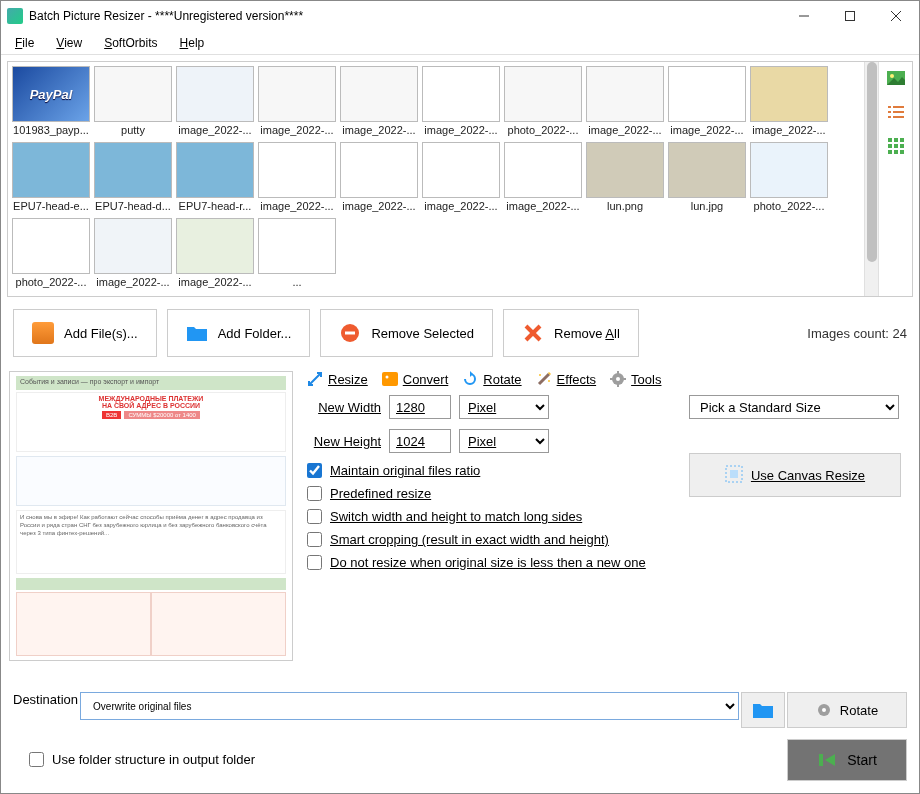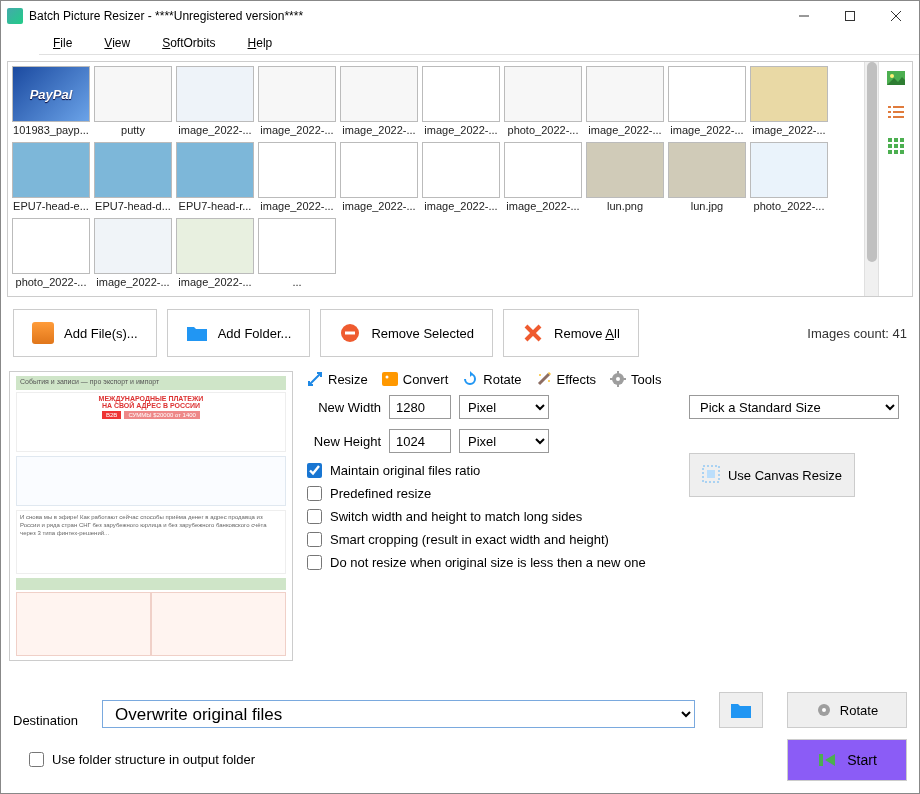--- a/index.html
+++ b/index.html
@@ -2,61 +2,61 @@
 <html><head>
 <meta charset="utf-8">
 <style>
 * { box-sizing: border-box; margin: 0; padding: 0; font-family: "Segoe UI", Tahoma, sans-serif; }
 body { background: #f0f0f0; width: 920px; height: 794px; overflow: hidden; }
 .window { width: 920px; height: 794px; background: #fff; display: flex; flex-direction: column; border: 1px solid #888; }
 .titlebar { height: 30px; display: flex; align-items: center; padding: 0 0 0 6px; background: #fff; }
 .titlebar .app-icon { width: 16px; height: 16px; background: linear-gradient(135deg,#4aa,#2c8); margin-right: 6px; border-radius:2px; }
 .titlebar .title { font-size: 12px; color: #000; flex: 1; }
 .win-btn { width: 46px; height: 30px; display: flex; align-items: center; justify-content: center; font-size: 12px; color:#333; }
-.menubar { height: 24px; display: flex; align-items: center; padding: 0 6px; gap: 16px; border-bottom:1px solid #e0e0e0;margin-left:38px; }
+.menubar { height: 24px; display: flex; align-items: center; padding: 0 6px; gap: 6px; border-bottom:1px solid #e0e0e0; }
 .menubar span { font-size: 12px; padding: 2px 8px; cursor: default; }
 .menubar span u { text-decoration: underline; }
 .gallery-area { display:flex; height:236px; border:1px solid #ccc; margin:6px; }
 .gallery { flex:1; overflow:auto; padding:4px; display:flex; flex-wrap:wrap; align-content:flex-start; gap:4px; position:relative; }
 .thumb-cell { width:78px; height:72px; display:flex; flex-direction:column; align-items:flex-end; }
 .thumb-img { width:78px; height:56px; background:#ddd; border:1px solid #bbb; position:relative; overflow:hidden; }
 .thumb-label { font-size:11px; color:#222; width:78px; text-align:center; white-space:nowrap; overflow:hidden; text-overflow:ellipsis; margin-top:2px; }
 .side-icons { width:34px; border-left:1px solid #e0e0e0; display:flex; flex-direction:column; align-items:center; padding-top:6px; gap:14px; }
 .side-icons div { width:20px; height:20px; display:flex; align-items:center; justify-content:center; }
 .scrollbar-track { width:14px; background:#f0f0f0; border-left:1px solid #e0e0e0; position:relative; }
 .scrollbar-thumb { position:absolute; top:0; left:2px; width:10px; height:200px; background:#c0c0c0; border-radius:5px; }
 .action-bar { display:flex; align-items:center; gap:10px; padding:6px 12px; }
 .action-btn { display:flex; align-items:center; gap:10px; border:1px solid #ccc; background:#fff; height:48px; padding:0 18px; font-size:13px; }
 .ab-icon { width:22px; height:22px; border-radius:3px; display:flex; align-items:center; justify-content:center; }
 .count-label { margin-left:auto; font-size:13px; color:#333; }
-.mid { display:flex; flex:1; min-height:0; }
+.mid { display:flex; flex:1; min-height:0;text-decoration:underline; }
 .preview { width:300px; padding:8px; }
 .preview-img { width:100%; height:290px; border:1px solid #ccc; background:#fafafa; position:relative; overflow:hidden; }
 .tabs-panel { flex:1; padding:4px 10px 4px 0; display:flex; flex-direction:column; }
 .tabs { display:flex; gap:14px; align-items:center; padding:4px 0 8px 6px; }
 .tab { display:flex; align-items:center; gap:5px; font-size:13px; cursor:default; }
 .tab-icon { width:16px; height:16px; display:flex; align-items:center; justify-content:center; }
 .form-area { display:flex; gap:10px; }
 .form-left { flex:1; }
 .form-right { width:220px; }
 .form-row { display:flex; align-items:center; gap:8px; margin-bottom:10px; }
 .form-row label.fld { width:80px; text-align:right; font-size:13px; }
 .input-num { width:62px; height:24px; border:1px solid #999; padding:2px 6px; font-size:13px; }
 .select-unit { width:90px; height:24px; border:1px solid #999; font-size:13px; padding:1px 4px; background:#fff; }
 .wide-select { width:210px; height:24px; border:1px solid #999; font-size:13px; background:#fff; padding:2px 6px; }
-.canvas-btn { width:166px; height:44px; border:1px solid #ccc; display:flex; align-items:center; justify-content:center; gap:8px; font-size:13px; margin-top:34px; }
+.canvas-btn { width:212px; height:44px; border:1px solid #ccc; display:flex; align-items:center; justify-content:center; gap:8px; font-size:13px; margin-top:34px; }
 .check-row { display:flex; align-items:center; gap:8px; font-size:13px; margin:8px 0 8px 6px; }
 .check-row input[type=checkbox] { width:15px; height:15px; accent-color:#1976d2; }
 .bottom { padding:8px 12px 10px 12px; }
-.dest-row { display:flex; align-items:flex-end; gap:24px; margin-bottom:8px; }
+.dest-row { display:flex; align-items:flex-start; gap:2px; margin-bottom:8px; }
 .dest-row .lbl { font-size:13px; width:auto; }
-.dest-select { flex:1; height:28px; border:1px solid #7aa9de; font-size:17px; padding:2px 8px; background:#fff; }
+.dest-select { flex:1; height:28px; border:1px solid #7aa9de; font-size:10px; padding:2px 8px; background:#fff; }
 .sq-btn { width:44px; height:36px; border:1px solid #ccc; display:flex; align-items:center; justify-content:center; }
 .opt-btn { width:120px; height:36px; border:1px solid #ccc; display:flex; align-items:center; justify-content:center; gap:8px; font-size:13px; }
-.start-btn { width:120px; height:42px; background:#8b5cf6; border:1px solid #ccc; display:flex; align-items:center; justify-content:center; gap:10px; font-size:14px; margin-left:auto; }
+.start-btn { width:120px; height:42px; background:#737373; border:1px solid #ccc; display:flex; align-items:center; justify-content:center; gap:10px; font-size:14px; margin-left:auto; }
 </style>
 </head>
 <body>
 
 <div class="window">
 
   <div class="titlebar">
     <div class="app-icon"></div>
     <div class="title">Batch Picture Resizer - ****Unregistered version****</div>
     <div class="win-btn">
@@ -252,21 +252,21 @@
     </button>
     <button class="action-btn">
       <span class="ab-icon">
           <svg width="18" height="18">
             <line x1="2" y1="2" x2="16" y2="16" stroke="#ef5b2f" stroke-width="4"></line>
             <line x1="16" y1="2" x2="2" y2="16" stroke="#ef5b2f" stroke-width="4"></line>
           </svg>
         </span>
       <span>Remove <u>A</u>ll</span>
     </button>
-    <span class="count-label">Images count: 41</span>
+    <span class="count-label">Images count: 24</span>
   </div>
 
   <div class="mid">
     <div class="preview">
       <div class="preview-img">
         <div style="position:absolute;inset:0;background:#fff;"></div>
         <div style="position:absolute;top:4px;left:6px;right:6px;height:14px;background:#cfe5c8;font-size:7px;padding:2px 4px;color:#555;">События и записи — про экспорт и импорт</div>
         <div style="position:absolute;top:20px;left:6px;right:6px;height:60px;background:#fff;border:1px solid #eee;">
           <div style="font-size:7px;color:#d33;text-align:center;padding-top:2px;font-weight:bold;">МЕЖДУНАРОДНЫЕ ПЛАТЕЖИ<br>НА СВОЙ АДРЕС В РОССИИ</div>
           <div style="display:flex;gap:3px;justify-content:center;margin-top:2px;">

